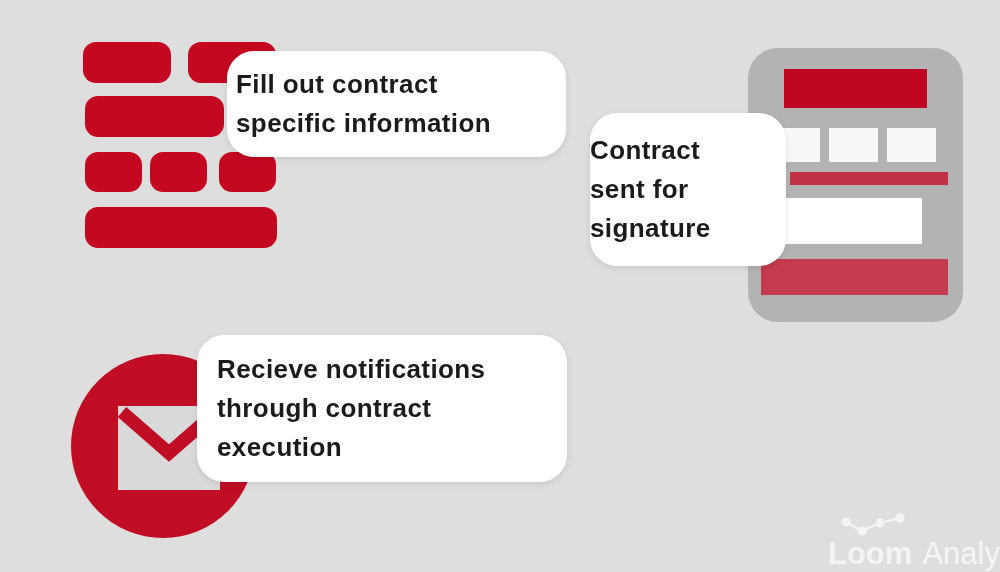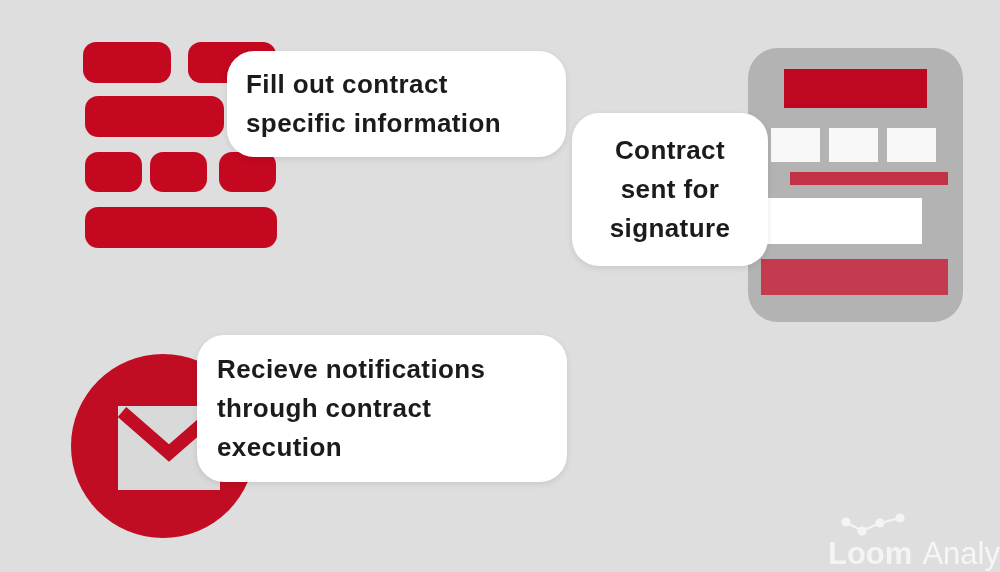--- a/index.html
+++ b/index.html
@@ -31,22 +31,22 @@
   .mail-icon{position:absolute;left:71px;top:354px;width:184px;height:184px;z-index:1;}
   
   .bubble{
     position:absolute;background:#ffffff;border-radius:27px;z-index:2;
     box-shadow:0 2px 6px rgba(0,0,0,0.10);
     color:#1b1b1b;font-weight:bold;font-size:26px;line-height:39px;
     letter-spacing:0.4px;
     display:flex;align-items:center;
   }
   .bubble .txt{white-space:pre-line;width:100%;}
-  .b1{left:227px;top:51px;width:339px;height:106px;padding-left:19px;box-sizing:border-box;}
-  .b2{left:572px;top:113px;width:196px;height:153px;text-align:center;}
+  .b1{left:227px;top:51px;width:339px;height:106px;padding-left:9px;box-sizing:border-box;}
+  .b2{left:590px;top:113px;width:196px;height:153px;}
   .b3{left:197px;top:335px;width:370px;height:147px;padding-left:20px;box-sizing:border-box;}
   
   .watermark{position:absolute;left:828px;top:512px;z-index:3;width:220px;}
   .wm-dots{display:block;margin-left:10px;width:70px;height:26px;}
   .wm-text{font-size:31px;line-height:32px;white-space:nowrap;display:flex;gap:10px;}
   .wm-bold{font-weight:bold;color:#f4f4f4;}
   .wm-light{font-weight:normal;color:rgba(255,255,255,0.72);}
 </style>
 </head>
 <body>

